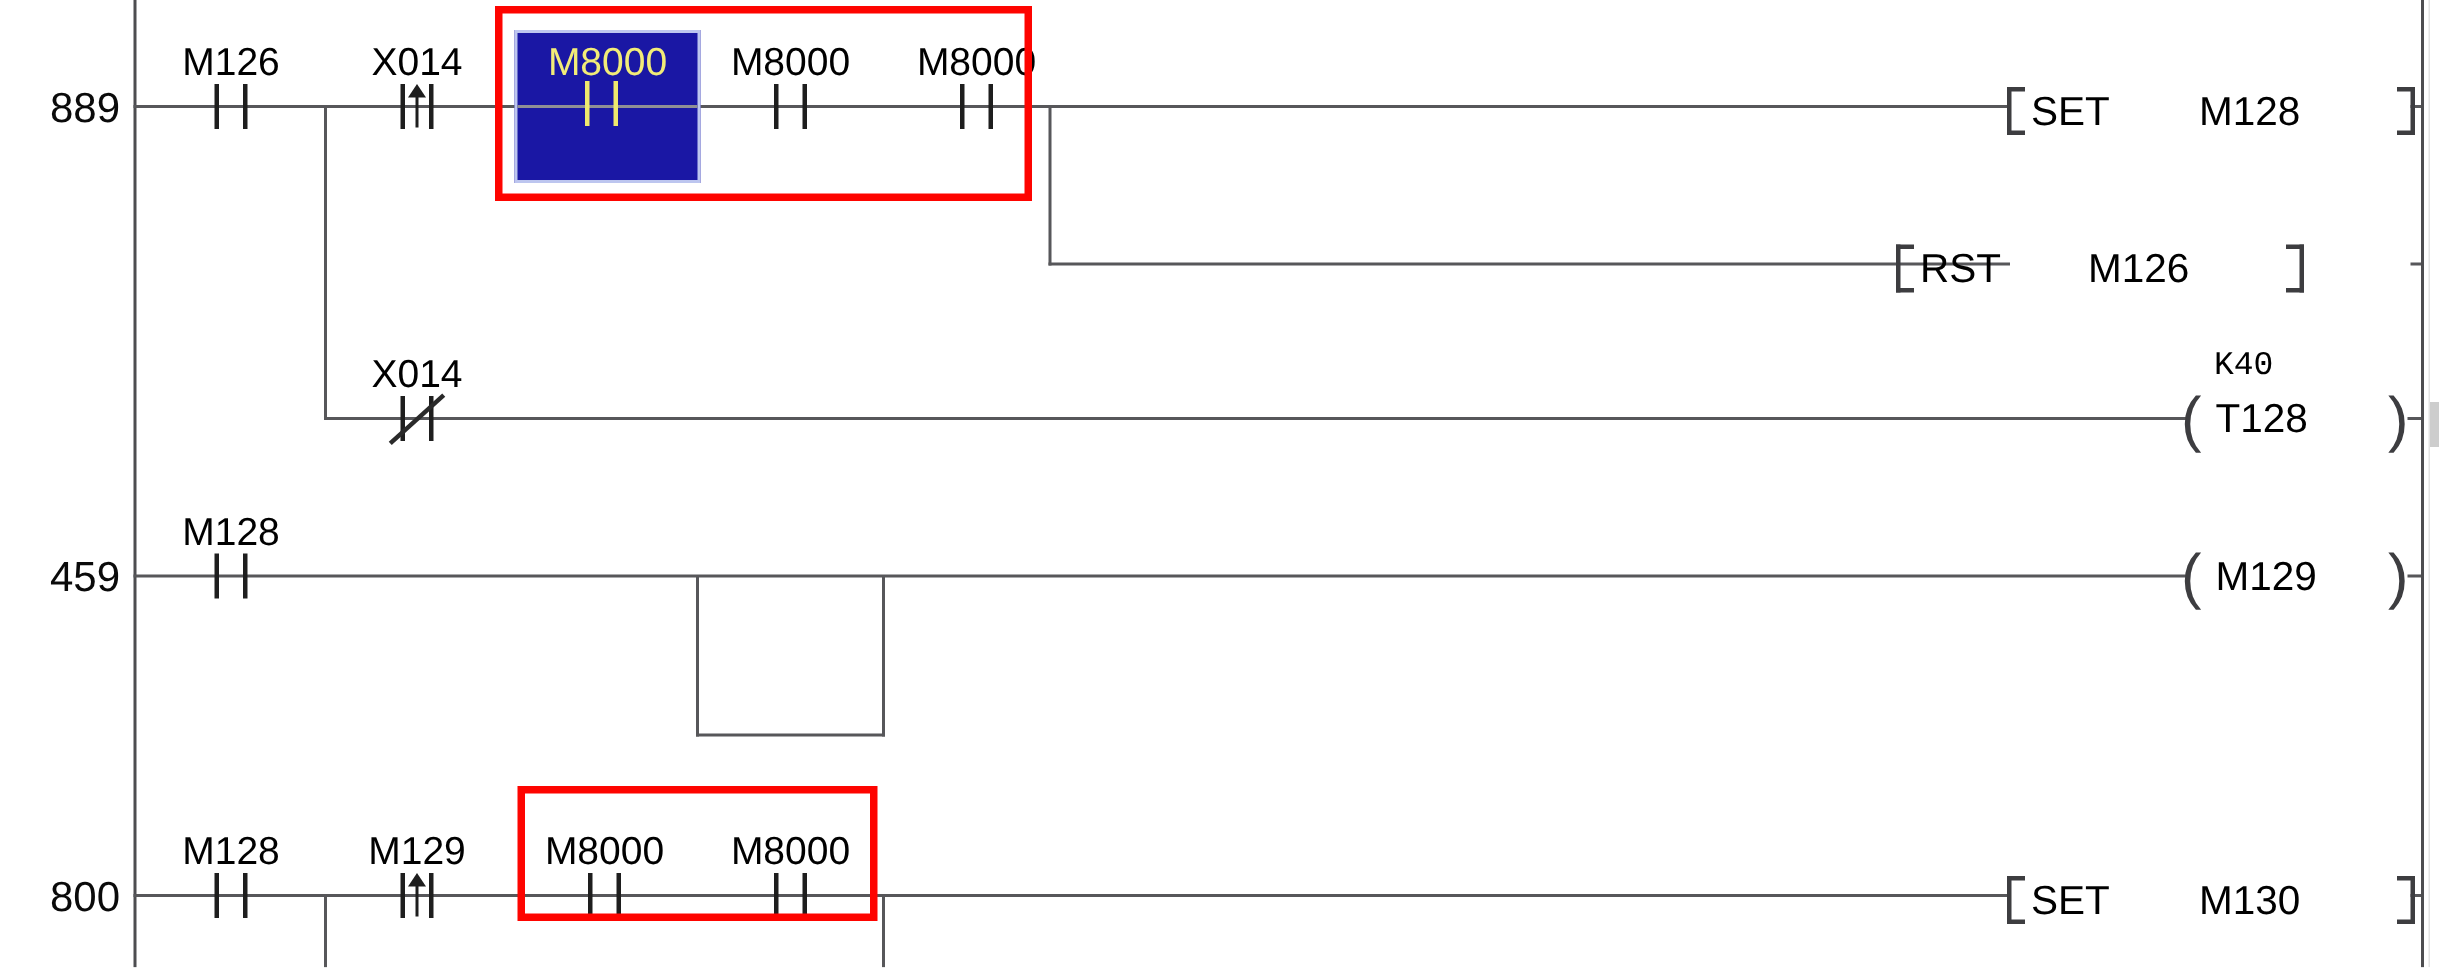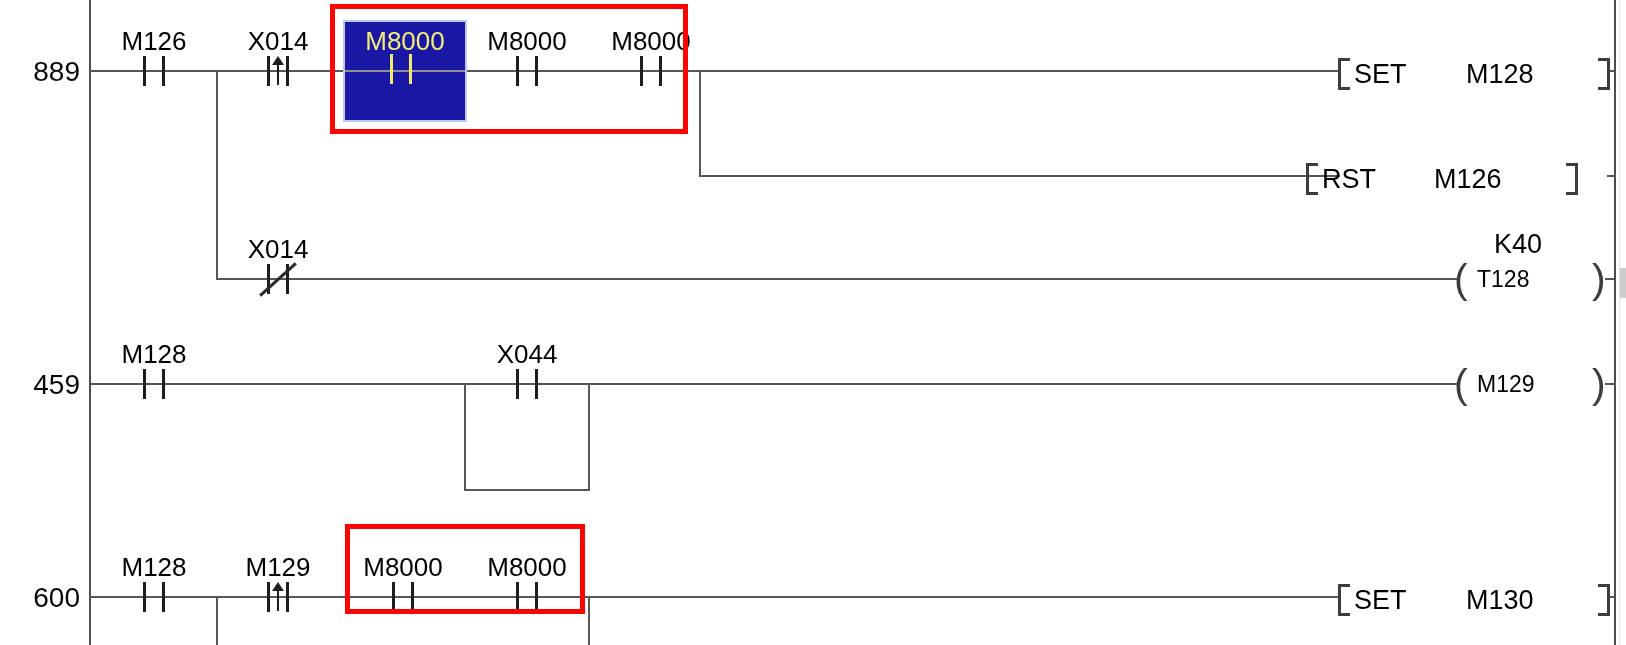--- a/index.html
+++ b/index.html
@@ -30,22 +30,22 @@
   .lb,.rb{position:absolute;top:0;width:9px;height:26px;}
   .lb{left:0;border-left:3px solid #3d3d40;border-top:3px solid #3d3d40;border-bottom:3px solid #3d3d40;}
   .rb{left:260px;border-right:3px solid #3d3d40;border-top:3px solid #3d3d40;border-bottom:3px solid #3d3d40;}
   .op{position:absolute;left:16px;top:3px;font-size:27px;line-height:27px;}
   .odev{position:absolute;left:128px;top:3px;font-size:27px;line-height:27px;}
   
   .coil{position:absolute;width:162px;height:44px;}
   .po{position:absolute;top:0;font-size:41px;line-height:44px;color:#3d3d40;}
   .po.o{left:0;}
   .po.c{left:138px;}
-  .cdev{position:absolute;left:23px;top:9px;font-size:23px;line-height:27px;}
-  .preset{position:absolute;width:66px;text-align:right;font-size:27px;line-height:26px;}
+  .cdev{position:absolute;left:23px;top:9px;font-size:27px;line-height:27px;}
+  .preset{position:absolute;width:66px;text-align:left;font-size:22px;line-height:26px;font-family:Liberation Mono, monospace;}
   
   .hlbox{position:absolute;border:5px solid #fe0400;}
   .hl1{left:330px;top:4px;width:348px;height:120px;}
   .hl2{left:345px;top:524px;width:230px;height:80px;}
   
   .paneedge{position:absolute;left:1619px;top:0;width:1px;height:645px;background:#e2e2e2;}
   .thumb{position:absolute;left:1620px;top:268px;width:6px;height:30px;background:#cdcdcd;}
 </style>
 </head>
 <body>
@@ -72,21 +72,21 @@
 
   <div class="wire" style="left:216px;top:71px;width:2px;height:209px"></div>
   <div class="wire" style="left:699px;top:71px;width:2px;height:106px"></div>
   <div class="wire" style="left:464px;top:384px;width:2px;height:107px"></div>
   <div class="wire" style="left:588px;top:384px;width:2px;height:107px"></div>
   <div class="wire" style="left:216px;top:597px;width:2px;height:48px"></div>
   <div class="wire" style="left:588px;top:597px;width:2px;height:48px"></div>
 
   <div class="rnum" style="left:8px;top:57px">889</div>
   <div class="rnum" style="left:8px;top:370px">459</div>
-  <div class="rnum" style="left:8px;top:583px">600</div>
+  <div class="rnum" style="left:8px;top:583px">800</div>
 
   <div class="contact" style="left:109px;top:28px">
     <div class="dev">M126</div>
     <div class="bar l"></div>
     <div class="bar r"></div>
   </div>
   <div class="contact" style="left:233px;top:28px">
     <div class="dev">X014</div>
     <div class="bar l"></div>
     <div class="bar r"></div>
@@ -112,21 +112,21 @@
     <div class="bar r"></div>
   </div>
 
   <div class="instr" style="left:1338px;top:58px">
     <div class="lb"></div>
     <div class="op">SET</div>
     <div class="odev">M128</div>
     <div class="rb"></div>
   </div>
 
-  <div class="instr" style="left:1306px;top:163px">
+  <div class="instr" style="left:1264px;top:163px">
     <div class="lb"></div>
     <div class="op">RST</div>
     <div class="odev">M126</div>
     <div class="rb"></div>
   </div>
 
   <div class="contact" style="left:233px;top:236px">
     <div class="dev">X014</div>
     <div class="bar l"></div>
     <div class="bar r"></div>
@@ -134,25 +134,20 @@
   </div>
   <div class="preset" style="left:1476px;top:231px">K40</div>
   <div class="coil" style="left:1454px;top:257px">
     <span class="po o">(</span>
     <div class="cdev">T128</div>
     <span class="po c">)</span>
   </div>
 
   <div class="contact" style="left:109px;top:341px">
     <div class="dev">M128</div>
-    <div class="bar l"></div>
-    <div class="bar r"></div>
-  </div>
-  <div class="contact" style="left:482px;top:341px">
-    <div class="dev">X044</div>
     <div class="bar l"></div>
     <div class="bar r"></div>
   </div>
   <div class="coil" style="left:1454px;top:362px">
     <span class="po o">(</span>
     <div class="cdev">M129</div>
     <span class="po c">)</span>
   </div>
 
   <div class="contact" style="left:109px;top:554px">

